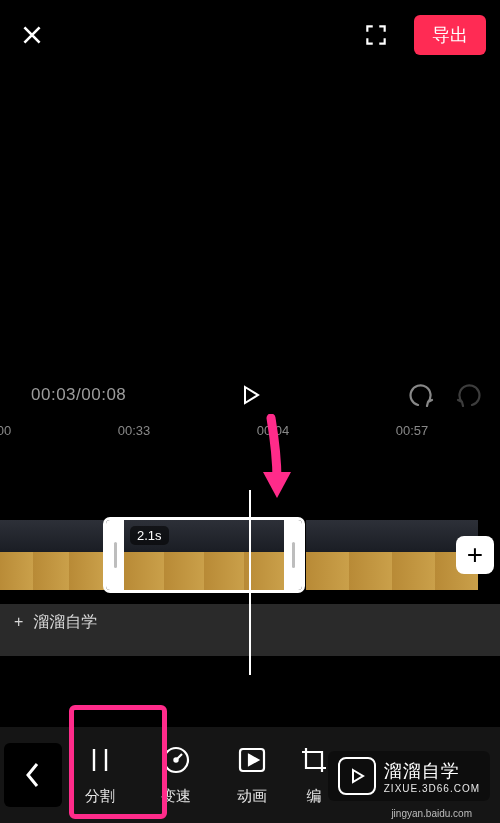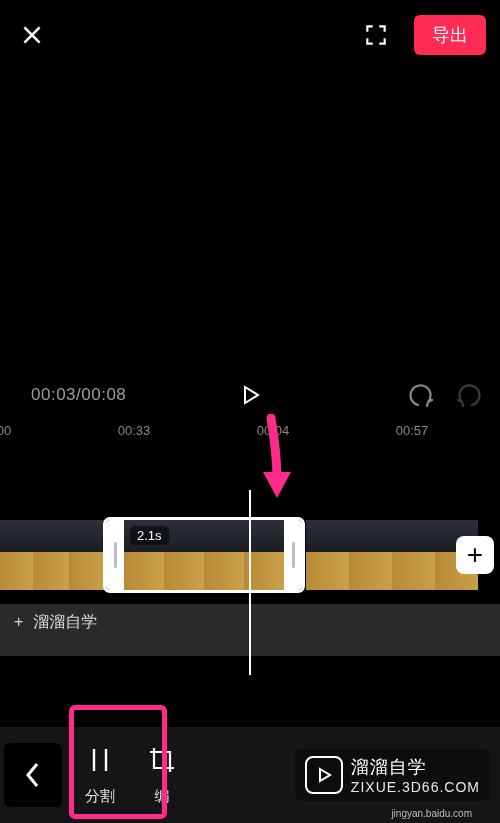--- a/index.html
+++ b/index.html
@@ -38,21 +38,21 @@
   .playhead{position:absolute;left:249px;top:490px;width:2px;height:185px;background:#fff;z-index:6}
   .arrow{position:absolute;left:255px;top:414px;z-index:7}
   .toolbar{position:absolute;bottom:0;left:0;right:0;height:96px;background:#151515;display:flex;align-items:center}
   .back-btn{width:58px;height:64px;margin-left:4px;background:#000;border-radius:6px;display:flex;align-items:center;justify-content:center}
   .tool{width:76px;height:86px;display:flex;flex-direction:column;align-items:center;justify-content:center;gap:12px;color:#e8e8e8;font-size:15px}
   .tool .ico{height:30px;display:flex;align-items:center;justify-content:center}
   .hl{position:absolute;left:69px;bottom:4px;width:88px;height:104px;border:5px solid #ff2b8a;border-radius:6px;z-index:9;pointer-events:none}
   .wm{position:absolute;right:10px;bottom:22px;z-index:20;display:flex;align-items:center;gap:8px;background:rgba(0,0,0,.35);padding:6px 10px;border-radius:6px}
   .wm .logo{width:34px;height:34px;border:2px solid #fff;border-radius:8px;display:flex;align-items:center;justify-content:center}
   .wm .txt .t1{font-size:18px;font-weight:400;letter-spacing:1px}
-  .wm .txt .t2{font-size:14px;letter-spacing:1px;opacity:.9}
+  .wm .txt .t2{font-size:10px;letter-spacing:1px;opacity:.9}
   .credit{position:absolute;right:28px;bottom:4px;font-size:10px;color:#bdbdbd;z-index:20}
   svg{display:block}
 </style>
 </head>
 <body>
 
 <div class="preview-wrap">
   <div class="preview">
     <div class="pv-keys">
         <span></span>
@@ -171,20 +171,39 @@
       </svg>
   </div>
   <div class="tool">
     <div class="ico">
       <svg width="30" height="28" viewBox="0 0 30 28" fill="none" stroke="#fff" stroke-width="2.4">
           <path d="M9 3v22M21 3v22"></path>
         </svg>
     </div>
     <span>分割</span>
   </div>
+  <div class="tool">
+    <div class="ico">
+      <svg width="30" height="30" viewBox="0 0 30 30" fill="none" stroke="#fff" stroke-width="2.2">
+          <circle cx="15" cy="15" r="12"></circle>
+          <path d="M15 15l6-6"></path>
+          <circle cx="15" cy="15" r="1.6" fill="#fff"></circle>
+        </svg>
+    </div>
+    <span>变速</span>
+  </div>
+  <div class="tool">
+    <div class="ico">
+      <svg width="30" height="28" viewBox="0 0 30 28" fill="none" stroke="#fff" stroke-width="2.2">
+          <rect x="3" y="3" width="24" height="22" rx="3"></rect>
+          <path d="M12 9l9 5-9 5V9z" fill="#fff"></path>
+        </svg>
+    </div>
+    <span>动画</span>
+  </div>
   <div class="tool" style="width:48px">
     <div class="ico">
       <svg width="28" height="28" viewBox="0 0 28 28" fill="none" stroke="#fff" stroke-width="2.2">
           <path d="M6 2v20h20M2 6h20v20"></path>
         </svg>
     </div>
     <span>编</span>
   </div>
 </div>
 <div class="hl"></div>

